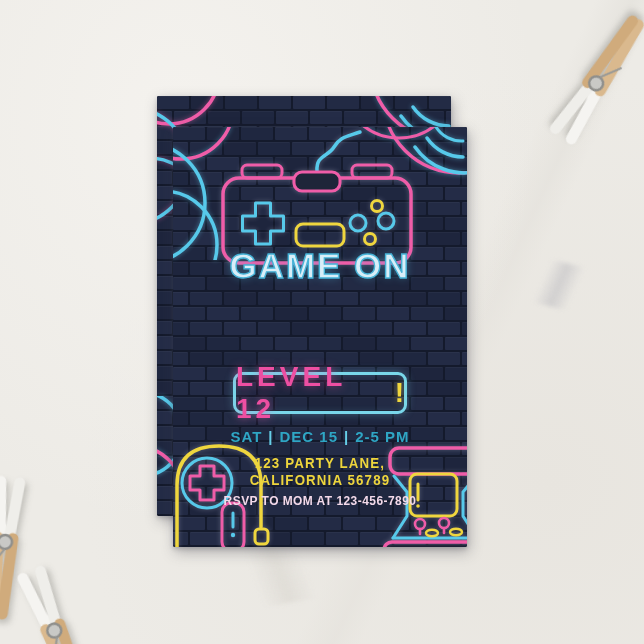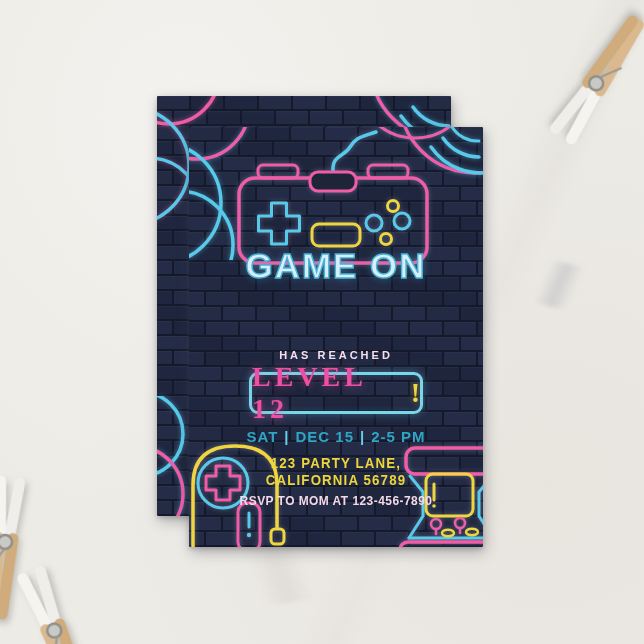--- a/index.html
+++ b/index.html
@@ -14,21 +14,21 @@
   .vein{position:absolute;pointer-events:none;filter:blur(2px);}
   #vein1{right:-20px;top:262px;width:210px;height:46px;transform:rotate(14deg);
     background:linear-gradient(100deg, rgba(0,0,0,0) 42%, rgba(172,172,180,.40) 50%, rgba(0,0,0,0) 58%);}
   #vein2{left:150px;bottom:40px;width:260px;height:60px;transform:rotate(-10deg);
     background:linear-gradient(80deg, rgba(0,0,0,0) 40%, rgba(196,192,184,.28) 50%, rgba(0,0,0,0) 60%);}
 
   
   .card{position:absolute;background:#1b2236;border-radius:2px;overflow:hidden;
     box-shadow:2px 5px 14px rgba(70,70,82,.38), 0 2px 4px rgba(70,70,82,.25);}
   #back-card{left:157px;top:96px;width:294px;height:420px;}
-  #front-card{left:189px;top:127px;width:294px;height:420px;}
+  #front-card{left:173px;top:127px;width:294px;height:420px;}
   .bricks{position:absolute;inset:0;background:#141a2c;overflow:hidden;}
   .brow{display:flex;gap:2px;margin-bottom:2px;}
   .br{flex:0 0 32px;height:13px;border-radius:1px;
     box-shadow:inset 0 1px 0 rgba(255,255,255,.035);}
   .b0{background:#222a44}.b1{background:#1f2740}.b2{background:#242c47}
   .b3{background:#1e253d}.b4{background:#232b45}
   .card svg{position:absolute;overflow:hidden;}
   .glow-b{filter:drop-shadow(0 0 2.5px rgba(110,215,250,.45));}
   .glow-p{filter:drop-shadow(0 0 2.5px rgba(244,110,185,.45));}
   .glow-m{filter:drop-shadow(0 0 2.5px rgba(230,230,255,.30));}
@@ -37,21 +37,21 @@
   .txt{position:absolute;left:0;width:100%;text-align:center;white-space:nowrap;}
   #headline{top:119px;font-size:35px;font-weight:bold;letter-spacing:2px;
     color:#d8eef8;-webkit-text-stroke:1.4px #46b3d7;
     text-shadow:0 0 9px rgba(87,201,234,.45);}
   #kid-name{top:171px;font-size:43px;font-weight:bold;letter-spacing:3px;
     color:#f1d539;text-shadow:0 0 8px rgba(241,213,57,.30);}
   #subline{top:222px;font-size:11px;font-weight:bold;letter-spacing:3px;color:#f6e0ee;}
   #level-badge{position:absolute;left:50%;top:245px;transform:translateX(-50%);
     width:168px;height:36px;border:3px solid #79d7ea;border-radius:9px;
     display:flex;align-items:center;justify-content:center;
-    box-shadow:0 0 8px rgba(121,215,234,.35), inset 0 0 6px rgba(121,215,234,.18);font-family:Liberation Serif, serif;}
+    box-shadow:0 0 8px rgba(121,215,234,.35), inset 0 0 6px rgba(121,215,234,.18);}
   #level-text{font-size:28px;font-weight:bold;letter-spacing:4px;color:#ee4fa2;
     text-shadow:0 0 8px rgba(238,79,162,.55);}
   #level-exclaim{font-size:28px;font-weight:bold;color:#efd63e;margin-left:7px;
     text-shadow:0 0 6px rgba(239,214,62,.5);}
   #when{top:301px;font-size:15px;font-weight:bold;letter-spacing:1px;color:#2fa6c5;}
   #when .sep{color:#66cfe8;margin:0 6px;font-weight:bold;}
   #address{top:328px;font-size:14px;font-weight:bold;letter-spacing:1.2px;
     color:#eed53c;line-height:17px;transform:scaleX(.95);}
   #rsvp{top:366px;font-size:13px;font-weight:bold;letter-spacing:.5px;
     color:#f3d9e9;transform:scaleX(.92);}
@@ -785,21 +785,20 @@
       <circle cx="40" cy="78" r="5" fill="none" stroke="#ef5da8" stroke-width="2.6"></circle>
       <path d="M40,83 v5" stroke="#ef5da8" stroke-width="2.6" stroke-linecap="round"></path>
       <circle cx="64" cy="77" r="5" fill="none" stroke="#ef5da8" stroke-width="2.6"></circle>
       <path d="M64,82 v5" stroke="#ef5da8" stroke-width="2.6" stroke-linecap="round"></path>
       <ellipse cx="52" cy="87" rx="6" ry="3.3" fill="none" stroke="#efd63e" stroke-width="2.4"></ellipse>
       <ellipse cx="76" cy="86" rx="6" ry="3.3" fill="none" stroke="#efd63e" stroke-width="2.4"></ellipse>
       <rect x="4" y="96" width="106" height="26" rx="8" fill="none" stroke="#ef5da8" stroke-width="3.5"></rect>
     </svg>
 
     <div class="txt" id="headline">GAME ON</div>
-    <div class="txt" id="subline">HAS REACHED</div>
 
     <div id="level-badge">
       <span id="level-text">LEVEL 12</span>
       <span id="level-exclaim">!</span>
     </div>
 
     <div class="txt" id="when">
       <span>SAT</span><span class="sep">|</span><span>DEC 15</span><span class="sep">|</span><span>2-5 PM</span>
     </div>
 

